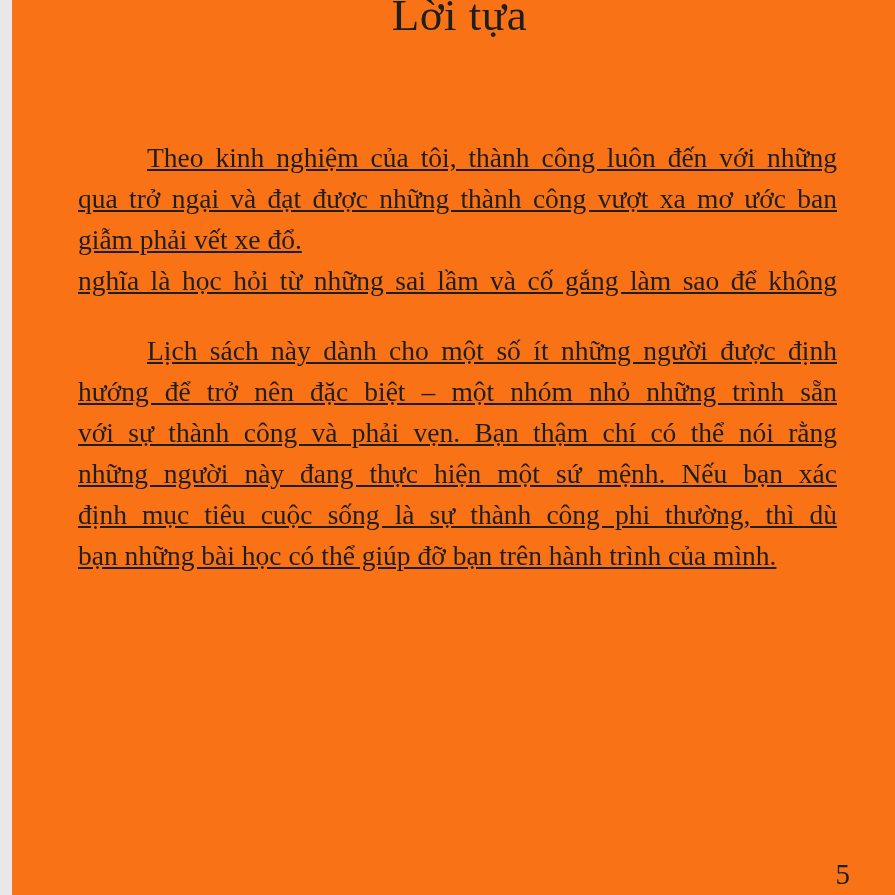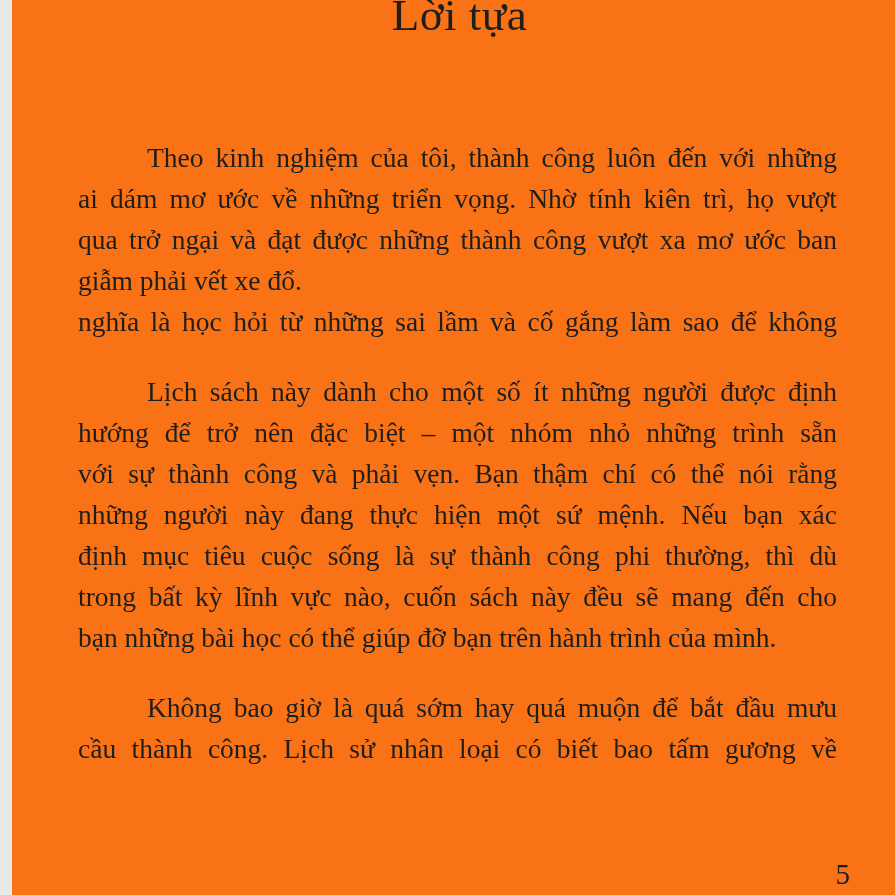--- a/index.html
+++ b/index.html
@@ -18,21 +18,21 @@
     font-size: 45px;
     font-weight: normal;
     line-height: 45px;
     text-align: center;
     letter-spacing: 0.5px;
   }
   .body-text {
     margin-top: 99px;
     padding: 0 70px 0 66px;
   }
-  .para { margin: 0; }
+  .para { margin: 0; text-decoration: underline; }
   .para + .para { margin-top: 29px; }
   .line {
     font-size: 27.5px;
     line-height: 41px;
     text-align: justify;
     text-align-last: justify;
   }
   .line.first { padding-left: 69px; }
   .line.endp { text-align-last: left; }
   .page-number {
@@ -45,34 +45,28 @@
 </style>
 </head>
 <body>
 
 <div class="page" style="color: rgb(30, 30, 28); background: #f97316; margin-left: 12px;">
   <h1 class="chapter-title">Lời tựa</h1>
 
   <section class="body-text" id="body-text">
       <div class="para">
         <div class="line first">Theo kinh nghiệm của tôi, thành công luôn đến với những</div>
-        <div class="line">ai dám mơ ước về những triển vọng. Nhờ tính kiên trì, họ vượt</div>
         <div class="line">qua trở ngại và đạt được những thành công vượt xa mơ ước ban</div>
         <div class="line endp">giẫm phải vết xe đổ.</div>
         <div class="line">nghĩa là học hỏi từ những sai lầm và cố gắng làm sao để không</div>
       </div>
       <div class="para">
         <div class="line first">Lịch sách này dành cho một số ít những người được định</div>
         <div class="line">hướng để trở nên đặc biệt – một nhóm nhỏ những trình sẵn</div>
         <div class="line">với sự thành công và phải vẹn. Bạn thậm chí có thể nói rằng</div>
         <div class="line">những người này đang thực hiện một sứ mệnh. Nếu bạn xác</div>
         <div class="line">định mục tiêu cuộc sống là sự thành công phi thường, thì dù</div>
-        <div class="line">trong bất kỳ lĩnh vực nào, cuốn sách này đều sẽ mang đến cho</div>
         <div class="line endp">bạn những bài học có thể giúp đỡ bạn trên hành trình của mình.</div>
-      </div>
-      <div class="para">
-        <div class="line first">Không bao giờ là quá sớm hay quá muộn để bắt đầu mưu</div>
-        <div class="line">cầu thành công. Lịch sử nhân loại có biết bao tấm gương về</div>
       </div>
     </section>
 
   <div class="page-number">5</div>
 </div>
 
 </body></html>

